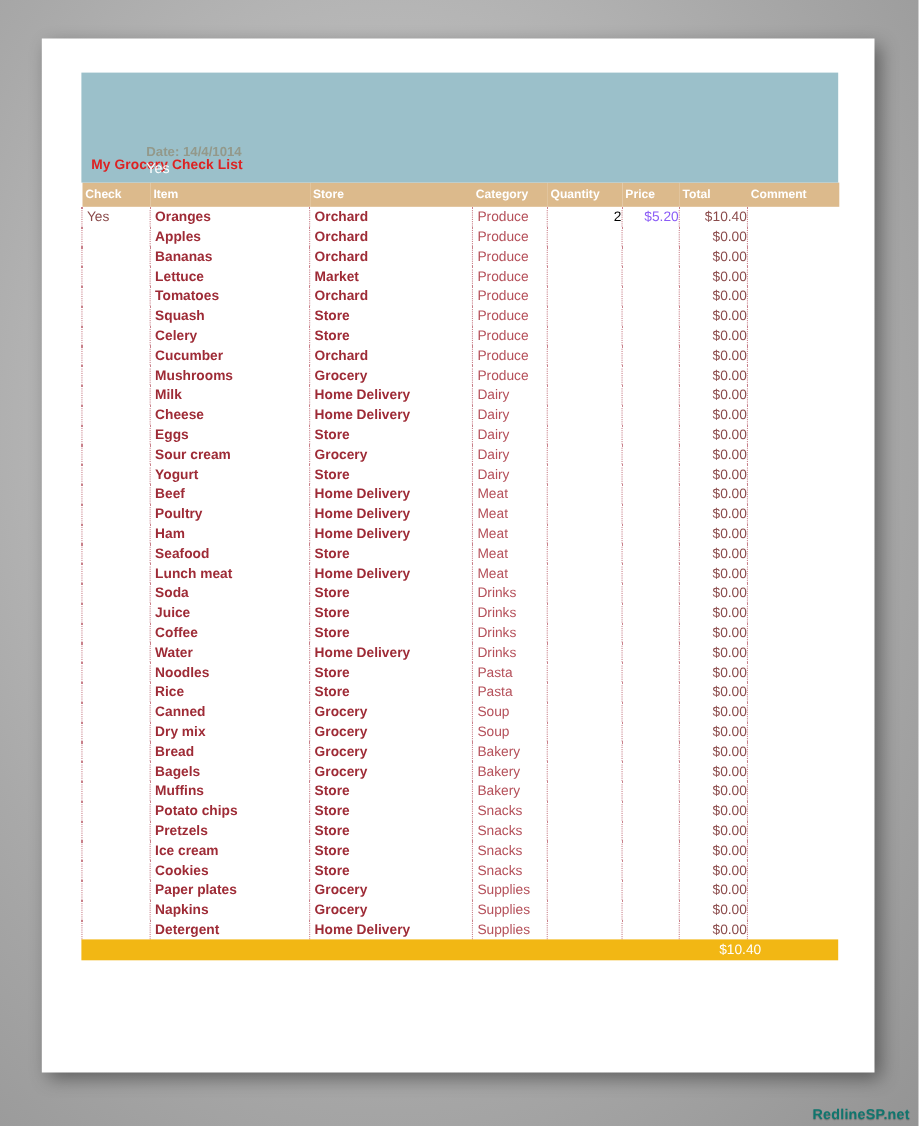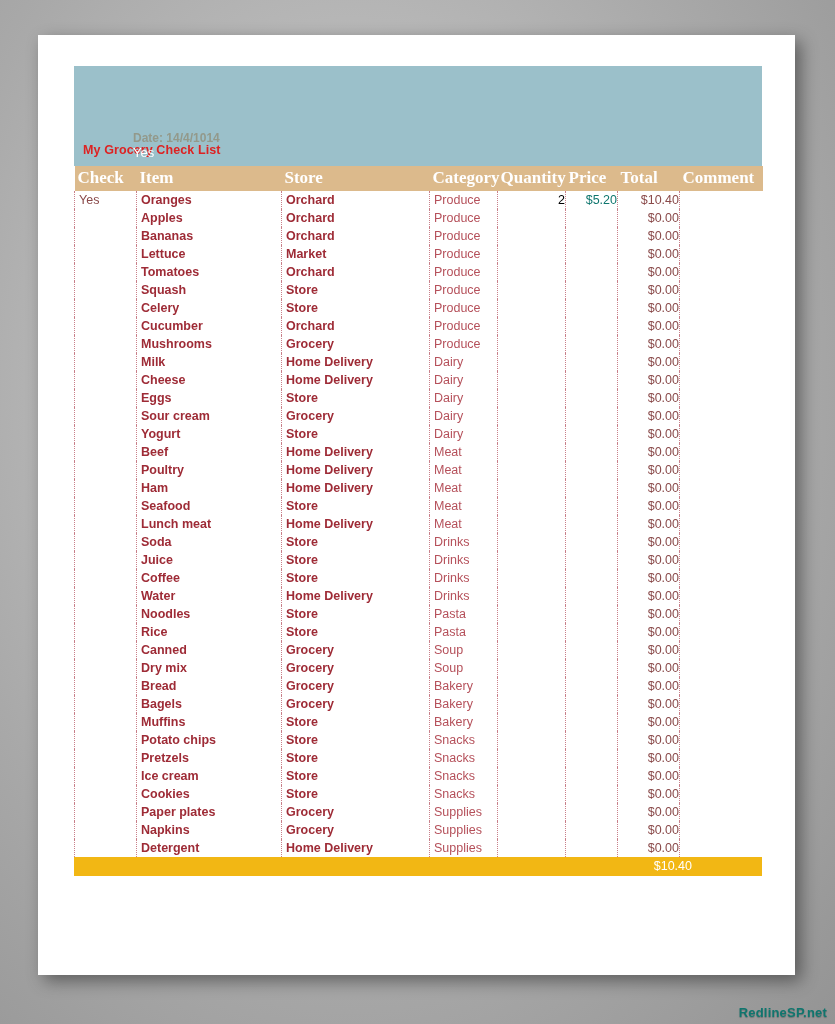--- a/index.html
+++ b/index.html
@@ -72,48 +72,47 @@
 
   
   table.grid {
     border-collapse: collapse;
     width: 688px;
     table-layout: fixed;
   }
   table.grid th {
     background: #dcba8c;
     color: #ffffff;
-    font-size: 17px;
+    font-size: 11px;
     font-weight: bold;
     text-align: left;
     padding: 2px 0 3px 3px;
     height: 17px;
     border: 0;
     white-space: nowrap;
-    font-family: Liberation Serif, serif;
   }
   th.num { text-align: right; padding-right: 5px; padding-left: 0; }
 
   table.grid td {
     font-size: 12.5px;
     height: 18px;
     padding: 0 0 0 4px;
     border-left: 1px dotted #c9808a;
     vertical-align: middle;
     line-height: 18px;
     white-space: nowrap;
     overflow: hidden;
   }
   td.num { text-align: right; padding-right: 5px; padding-left: 0; }
 
   .c-check    { color: #8a4a4a; font-weight: normal; }
   .c-item     { color: #9e2b36; font-weight: bold; }
   .c-store    { color: #9e2b36; font-weight: bold; }
   .c-category { color: #b5505a; font-weight: normal; }
-  .c-price    { color: #0f766e; font-weight: normal; }
+  .c-price    { color: #8b5cf6; font-weight: normal; }
   .c-total    { color: #8a4a4a; font-weight: normal; }
   .c-comment  { color: #8a4a4a; font-weight: normal; }
 
   
   .total-bar {
     width: 688px;
     height: 19px;
     background: #f2b714;
     position: relative;
   }

